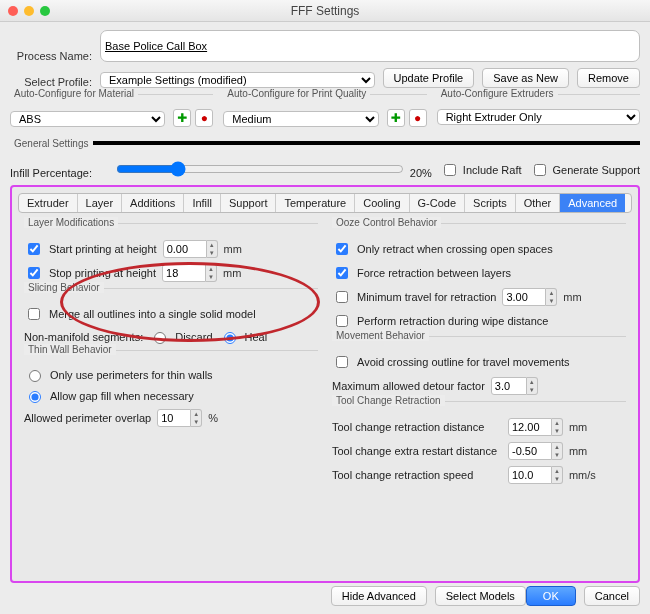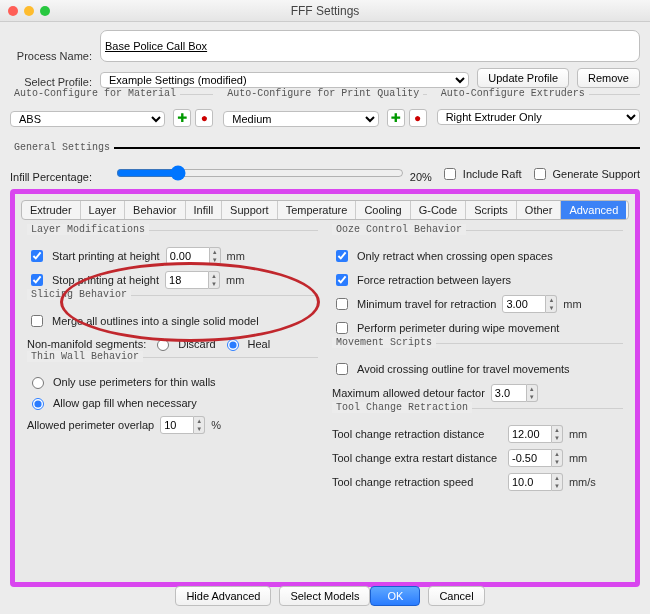--- a/index.html
+++ b/index.html
@@ -12,45 +12,45 @@
   .title { position:absolute; left:0; right:0; text-align:center; font-size:12px; color:#444; }
   .body { padding:8px 10px; }
   .row { display:flex; align-items:flex-end; gap:8px; margin-bottom:6px; }
   .lbl { width:82px; text-align:right; color:#333; }
   input[type=text].wide { flex:1; height:32px; border:1px solid #bfbfbf; border-radius:7px; padding:0 4px; background:#fff; font-size:11px;text-decoration:underline; }
   select, .select { height:16px; border:1px solid #bfbfbf; border-radius:4px; background:#fff; font-size:11px; padding:0 4px; }
   .btn { height:20px; border:1px solid #bfbfbf; border-radius:4px; background:linear-gradient(#fff,#f1f1f1); font-size:11px; padding:0 10px; cursor:pointer; }
   .btn.primary { background:linear-gradient(#5ea8ff,#2a7cff); color:#fff; border-color:#1a5fd0; padding:0 16px;}
   .topcols { display:flex; gap:10px; margin-top:4px; }
   .group { flex:1; border-top:1px solid #cfcfcf; padding-top:14px; position:relative; }
-  .glabel { position:absolute; top:-7px; left:0; background:#ececec; padding:0 4px; color:#555; font-size:10px;font-family:Liberation Mono, monospace;}
+  .glabel { position:absolute; top:-7px; left:0; background:#ececec; padding:0 4px; color:#555; font-size:10px;}
   .pm { display:flex; gap:4px; }
   .pmb { width:18px; height:18px; border:1px solid #bfbfbf; border-radius:3px; background:#fff; display:flex; align-items:center; justify-content:center; font-size:12px; }
   .plus{color:#090;} .minus{color:#c00;}
-  .gs { margin-top:14px; border-top:2px solid #000000; padding-top:14px; position:relative;}
+  .gs { margin-top:8px; border-top:4px solid #000000; padding-top:14px; position:relative;}
   .slider { flex:1; }
   .slider input { width:100%; }
   .chk { display:flex; align-items:center; gap:4px; }
   .chk input { width:12px; height:12px; }
-  .panel { margin-top:3px; background:#e9e9e9; border:5px solid #d946ef; border-radius:4px; padding:6px 6px 10px 6px; height:398px; }
+  .panel { margin-top:3px; background:#e9e9e9; border:2px solid #d946ef; border-radius:4px; padding:6px 6px 10px 6px; height:398px; }
   .tabs { display:flex; background:#f4f4f4; border:1px solid #bbb; border-radius:4px; overflow:hidden; font-size:11px; }
   .tab { padding:3px 8px; border-right:1px solid #ccc; cursor:pointer; color:#222; }
   .tab:last-child{border-right:none;text-align:center;}
   .tab.active { background:#3b82f6; color:#fff; }
   .content { display:flex; gap:14px; padding:10px 6px 0 6px; }
   .col { flex:1; display:flex; flex-direction:column; }
   .sect { border-top:1px solid #cfcfcf; padding-top:14px; position:relative; }
   .sect .glabel{ top:-7px; }
   .frow { display:flex; align-items:center; gap:6px; margin:2px 0 6px 0; }
   .num { width:44px; height:18px; border:1px solid #bfbfbf; border-radius:3px; background:#fff; font-size:11px; padding:0 3px; }
   .unit { color:#333; }
   .cbox { width:12px; height:12px; }
   .radio { width:12px; height:12px; }
   .ellipse { position:absolute; border:3px solid #c1272d; border-radius:50%/50%; width:260px; height:80px; left:60px; top:262px; pointer-events:none; }
-  .footer { position:absolute; bottom:8px; left:10px; right:0; display:flex; justify-content:center; }
+  .footer { position:absolute; bottom:8px; left:10px; right:10px; display:flex; justify-content:flex-end; }
   .footer .r { display:flex; gap:8px; }
   .spinbox { display:flex; align-items:center; }
   .spinbox .arrows { display:flex; flex-direction:column; border:1px solid #bfbfbf; border-left:none; border-radius:0 3px 3px 0; height:18px; }
   .spinbox .arrows span{ font-size:6px; line-height:8px; padding:0 2px; color:#666;}
   .spinbox .num{ border-radius:3px 0 0 3px; }
   .checked { accent-color:#2a7cff; }
 </style>
 </head>
 <body>
 <div class="window">
@@ -68,20 +68,21 @@
     <div class="row">
       <div class="lbl">Process Name:</div>
       <input type="text" class="wide" value="Base Police Call Box" style="">
     </div>
     <div class="row">
       <div class="lbl">Select Profile:</div>
       <select class="wide" style="flex:1">
         <option>Example Settings (modified)</option>
       </select>
       <button class="btn">Update Profile</button>
+      <button class="btn">Save as New</button>
       <button class="btn">Remove</button>
     </div>
 
     <div class="topcols">
       <div class="group">
         <div class="glabel">Auto-Configure for Material</div>
         <div class="row">
           <select style="flex:1"><option>ABS</option></select>
           <div class="pm">
             <div class="pmb plus">✚</div>
@@ -121,21 +122,21 @@
             <input type="checkbox" class="cbox" style="">
             <span>Generate Support</span>
           </label>
       </div>
     </div>
 
     <div class="panel">
       <div class="tabs">
         <div class="tab">Extruder</div>
         <div class="tab">Layer</div>
-        <div class="tab">Behavior</div>
+        <div class="tab">Additions</div>
         <div class="tab">Infill</div>
         <div class="tab">Support</div>
         <div class="tab">Temperature</div>
         <div class="tab">Cooling</div>
         <div class="tab">G-Code</div>
         <div class="tab">Scripts</div>
         <div class="tab">Other</div>
         <div class="tab active">Advanced</div>
       </div>
 
@@ -226,26 +227,26 @@
                   <input class="num" value="3.00" style="">
                   <div class="arrows">
                     <span>▲</span>
                     <span>▼</span>
                   </div>
                 </div>
               <span class="unit">mm</span>
               </div>
             <div class="frow">
                 <input type="checkbox" class="cbox" style="">
-                <span>Perform perimeter during wipe movement</span>
-              </div>
-          </div>
-
-          <div class="sect">
-            <div class="glabel">Movement Scripts</div>
+                <span>Perform retraction during wipe distance</span>
+              </div>
+          </div>
+
+          <div class="sect">
+            <div class="glabel">Movement Behavior</div>
             <div class="frow">
                 <input type="checkbox" class="cbox" style="">
                 <span>Avoid crossing outline for travel movements</span>
               </div>
             <div class="frow">
                 <span>Maximum allowed detour factor</span>
               <div class="spinbox">
                   <input class="num" style="width: 36px;" value="3.0">
                   <div class="arrows">
                     <span>▲</span>

